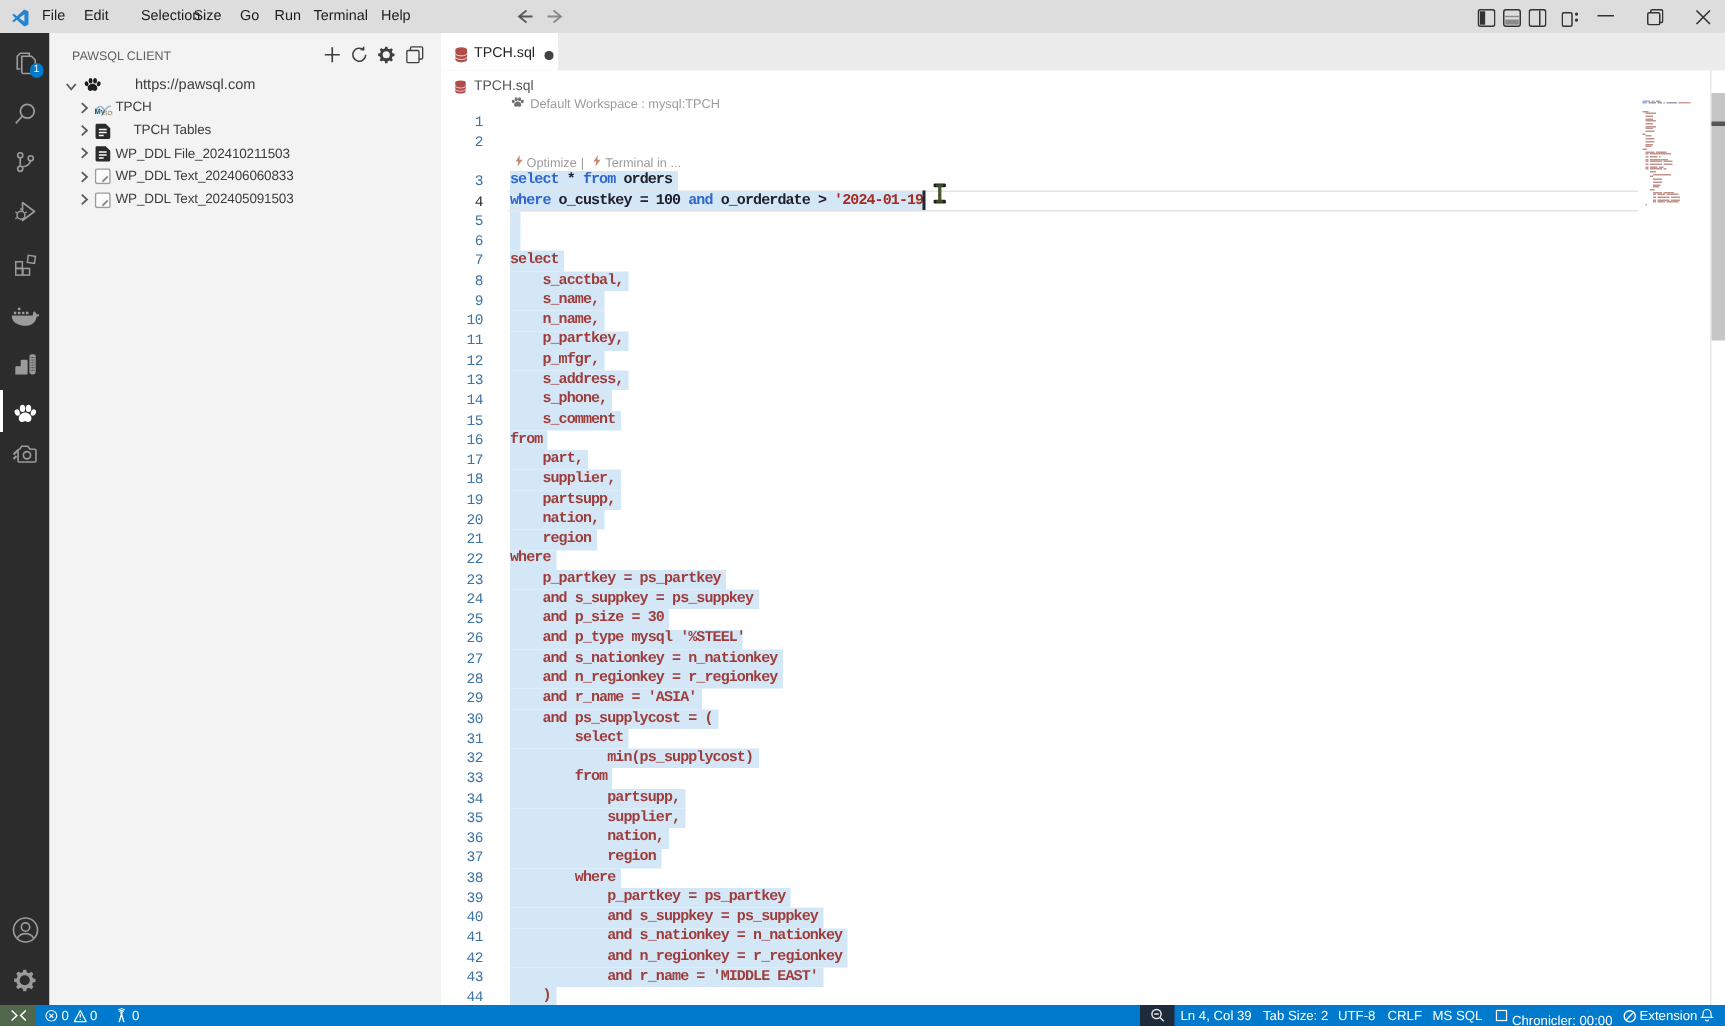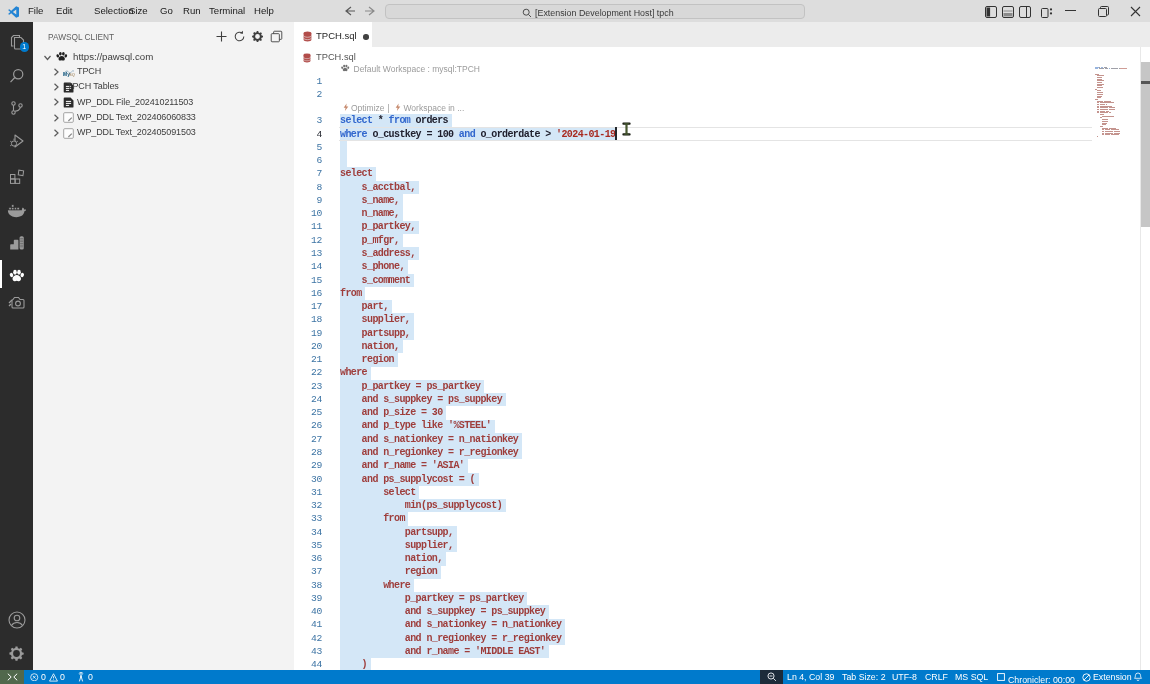--- a/index.html
+++ b/index.html
@@ -31,27 +31,20 @@
 <div class="menu" style="left:160px">Go</div>
 <div class="menu" style="left:183px">Run</div>
 <div class="menu" style="left:209px">Terminal</div>
 <div class="menu" style="left:254px">Help</div>
 <svg class="ab" style="left:344px;top:6px" width="12" height="10" viewBox="0 0 12 10">
       <path d="M7 1 L2 5 L7 9 M2 5 H11" stroke="#585858" stroke-width="1.2" fill="none"></path>
     </svg>
 <svg class="ab" style="left:364px;top:6px" width="12" height="10" viewBox="0 0 12 10">
       <path d="M5 1 L10 5 L5 9 M10 5 H1" stroke="#8a8a8a" stroke-width="1.2" fill="none"></path>
     </svg>
-<div class="ab" style="left:385px;top:4px;width:420px;height:15px;background:#d8d8d8;border:1px solid #c2c2c2;border-radius:4px;">
-      <svg class="ab" style="left:136px;top:2.5px" width="10" height="10" viewBox="0 0 10 10">
-        <circle cx="4.2" cy="4.2" r="3" stroke="#4d4d4d" stroke-width="1" fill="none"></circle>
-        <path d="M6.5 6.5 L9 9" stroke="#4d4d4d" stroke-width="1"></path>
-      </svg>
-      <div class="ab" style="left:149px;top:2.9px;font-size:8.9px;color:#3a3a3a">[Extension Development Host] tpch</div>
-    </div>
 <svg class="ab" style="left:985px;top:5.5px" width="12" height="12" viewBox="0 0 12 12">
       <rect x="0.5" y="0.5" width="11" height="11" rx="1.5" fill="none" stroke="#333"></rect>
       <rect x="1.5" y="1.5" width="3.6" height="9" fill="#333"></rect>
     </svg>
 <svg class="ab" style="left:1002px;top:5.5px" width="12" height="12" viewBox="0 0 12 12">
       <rect x="0.5" y="0.5" width="11" height="11" rx="1.5" fill="none" stroke="#333"></rect>
       <rect x="1.5" y="7" width="9" height="3.4" fill="#8a8a8a"></rect>
       <path d="M1.5 5 h9" stroke="#8a8a8a"></path>
     </svg>
 <svg class="ab" style="left:1019px;top:5.5px" width="12" height="12" viewBox="0 0 12 12">
@@ -155,40 +148,40 @@
 <svg class="ab" style="left:10px;top:31.3px" width="9" height="9" viewBox="0 0 9 9">
       <path d="M1.5 3 L4.5 6.5 L7.5 3" fill="none" stroke="#5a5a5a" stroke-width="1.2"></path>
     </svg>
 <svg class="ab" style="left:22px;top:29.0px" width="13" height="12" viewBox="0 0 34 32">
       <ellipse cx="7" cy="13" rx="3.4" ry="4.4" fill="#1e1e1e" transform="rotate(-20 7 13)"></ellipse>
       <ellipse cx="14" cy="7.5" rx="3.6" ry="4.8" fill="#1e1e1e"></ellipse>
       <ellipse cx="22" cy="7.5" rx="3.6" ry="4.8" fill="#1e1e1e"></ellipse>
       <ellipse cx="28.5" cy="13" rx="3.4" ry="4.4" fill="#1e1e1e" transform="rotate(20 28.5 13)"></ellipse>
       <path d="M17.5 13 c4 0 8.5 3.5 8.5 7.5 0 3.5-2.5 5.5-5 5 -1.5-.3-2.4-1-3.5-1 -1.1 0-2 .7-3.5 1 -2.5.5-5-1.5-5-5 0-4 4.5-7.5 8.5-7.5 Z" fill="#1e1e1e"></path>
     </svg>
-<div class="treerow" style="left:40px;top:28.5px;font-size:9.7px;letter-spacing:0">https://pawsql.com</div>
+<div class="treerow" style="left:57px;top:28.5px;font-size:9.7px;letter-spacing:0">https://pawsql.com</div>
 <svg class="ab" style="left:19px;top:46.0px" width="8" height="8" viewBox="0 0 8 8">
       <path d="M2.5 0.8 L6 4 L2.5 7.2" fill="none" stroke="#5a5a5a" stroke-width="1.2"></path>
     </svg>
 <div class="ab" style="left:30px;top:45.8px;width:12px;height:9px">
       <svg width="12" height="9" viewBox="0 0 12 9">
         <path d="M1 8 c0-3 1-5 3-5 1.5 0 1.5 2 3 2 1.5 0 1.5-3 4-2" stroke="#9db6c8" stroke-width="1" fill="none"></path>
         <text x="0" y="8" font-size="5" fill="#11577e" font-family="Liberation Sans" font-weight="bold">My</text>
         <text x="6" y="8.4" font-size="4" fill="#8c6a39" font-family="Liberation Sans">SQL</text>
       </svg>
     </div>
 <div class="treerow" style="left:44px;top:44.2px">TPCH</div>
 <svg class="ab" style="left:19px;top:61.2px" width="8" height="8" viewBox="0 0 8 8">
       <path d="M2.5 0.8 L6 4 L2.5 7.2" fill="none" stroke="#5a5a5a" stroke-width="1.2"></path>
     </svg>
 <svg class="ab" style="left:30px;top:60.0px" width="11" height="11" viewBox="0 0 11 11">
       <path d="M1.6 0.5 h5.9 l3 3 v6.2 a0.9 0.9 0 0 1-0.9.9 H1.6 a0.9 0.9 0 0 1-0.9-.9 V1.4 a0.9 0.9 0 0 1 .9-.9 Z" fill="#2b2b2b"></path>
       <path d="M2.9 4.4 h5.2 M2.9 6.4 h5.2 M2.9 8.4 h3.2" stroke="#fdfdfd" stroke-width="1"></path>
     </svg>
-<div class="treerow" style="left:34px;top:59.4px">TPCH Tables</div>
+<div class="treerow" style="left:56px;top:59.4px">TPCH Tables</div>
 <svg class="ab" style="left:19px;top:76.4px" width="8" height="8" viewBox="0 0 8 8">
       <path d="M2.5 0.8 L6 4 L2.5 7.2" fill="none" stroke="#5a5a5a" stroke-width="1.2"></path>
     </svg>
 <svg class="ab" style="left:30px;top:75.2px" width="11" height="11" viewBox="0 0 11 11">
       <path d="M1.6 0.5 h5.9 l3 3 v6.2 a0.9 0.9 0 0 1-0.9.9 H1.6 a0.9 0.9 0 0 1-0.9-.9 V1.4 a0.9 0.9 0 0 1 .9-.9 Z" fill="#2b2b2b"></path>
       <path d="M2.9 4.4 h5.2 M2.9 6.4 h5.2 M2.9 8.4 h3.2" stroke="#fdfdfd" stroke-width="1"></path>
     </svg>
 <div class="treerow" style="left:44px;top:74.6px">WP_DDL File_202410211503</div>
 <svg class="ab" style="left:19px;top:91.6px" width="8" height="8" viewBox="0 0 8 8">
       <path d="M2.5 0.8 L6 4 L2.5 7.2" fill="none" stroke="#5a5a5a" stroke-width="1.2"></path>
@@ -338,21 +331,21 @@
 <span style="color:#9e3d3b">from</span>
 <span style="color:#9e3d3b">    part,</span>
 <span style="color:#9e3d3b">    supplier,</span>
 <span style="color:#9e3d3b">    partsupp,</span>
 <span style="color:#9e3d3b">    nation,</span>
 <span style="color:#9e3d3b">    region</span>
 <span style="color:#9e3d3b">where</span>
 <span style="color:#9e3d3b">    p_partkey = ps_partkey</span>
 <span style="color:#9e3d3b">    and s_suppkey = ps_suppkey</span>
 <span style="color:#9e3d3b">    and p_size = 30</span>
-<span style="color:#9e3d3b">    and p_type like '%STEEL'</span>
+<span style="color:#9e3d3b">    and p_type mysql '%STEEL'</span>
 <span style="color:#9e3d3b">    and s_nationkey = n_nationkey</span>
 <span style="color:#9e3d3b">    and n_regionkey = r_regionkey</span>
 <span style="color:#9e3d3b">    and r_name = 'ASIA'</span>
 <span style="color:#9e3d3b">    and ps_supplycost = (</span>
 <span style="color:#9e3d3b">        select</span>
 <span style="color:#9e3d3b">            min(ps_supplycost)</span>
 <span style="color:#9e3d3b">        from</span>
 <span style="color:#9e3d3b">            partsupp,</span>
 <span style="color:#9e3d3b">            supplier,</span>
 <span style="color:#9e3d3b">            nation,</span>
@@ -375,21 +368,21 @@
     </g>
   </svg>
 <svg class="ab" style="left:342.5px;top:103.3px" width="6" height="8.5" viewBox="0 0 7 9">
     <path d="M4.2 0 L0.8 5 H3 L2.2 9 L6.2 3.6 H3.8 Z" fill="#c5886b"></path>
   </svg>
 <div class="cl" style="left:351px;top:103.3px">Optimize</div>
 <div class="cl" style="left:387.2px;top:103.3px">|</div>
 <svg class="ab" style="left:394.5px;top:103.3px" width="6" height="8.5" viewBox="0 0 7 9">
     <path d="M4.2 0 L0.8 5 H3 L2.2 9 L6.2 3.6 H3.8 Z" fill="#c5886b"></path>
   </svg>
-<div class="cl" style="left:403.5px;top:103.3px">Workspace in ...</div>
+<div class="cl" style="left:403.5px;top:103.3px">Terminal in ...</div>
 <div class="ab" style="left:614.5px;top:127.4px;width:2.2px;height:12.6px;background:#23272c"></div>
 <svg class="ab" style="left:621.5px;top:121.5px" width="9" height="14" viewBox="0 0 9 14">
     <rect x="0.4" y="0.4" width="8.2" height="2.4" rx="0.8" fill="#20231a"></rect>
     <rect x="0.4" y="11.2" width="8.2" height="2.4" rx="0.8" fill="#20231a"></rect>
     <rect x="3.4" y="1.2" width="2.2" height="11.6" fill="#47572f"></rect>
     <rect x="2.2" y="0.9" width="4.6" height="1.5" fill="#3d4d2b"></rect>
     <rect x="2.2" y="11.6" width="4.6" height="1.5" fill="#3d4d2b"></rect>
   </svg>
 <div class="ab" style="left:1095.00px;top:66.78px;width:3.72px;height:1px;background:#97b4de"></div>
 <div class="ab" style="left:1099.34px;top:66.78px;width:0.62px;height:1px;background:#9fa0a8"></div>

